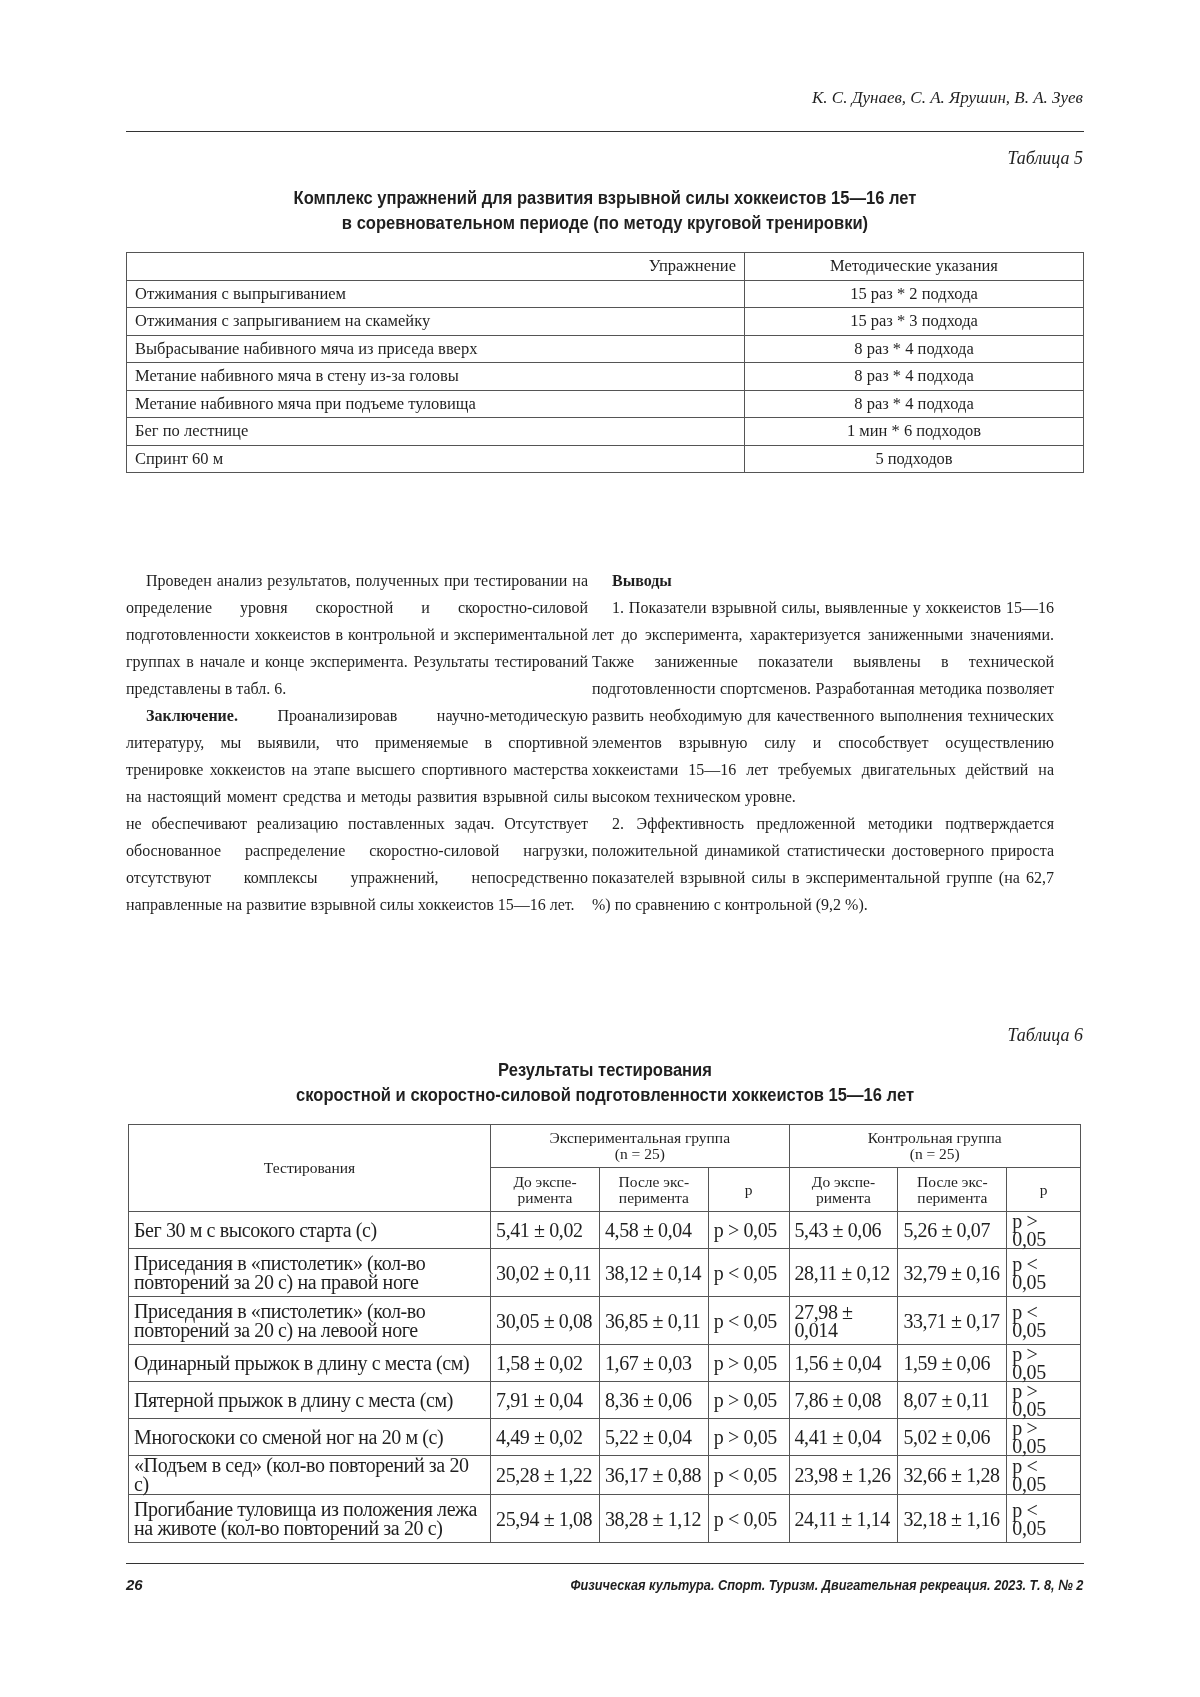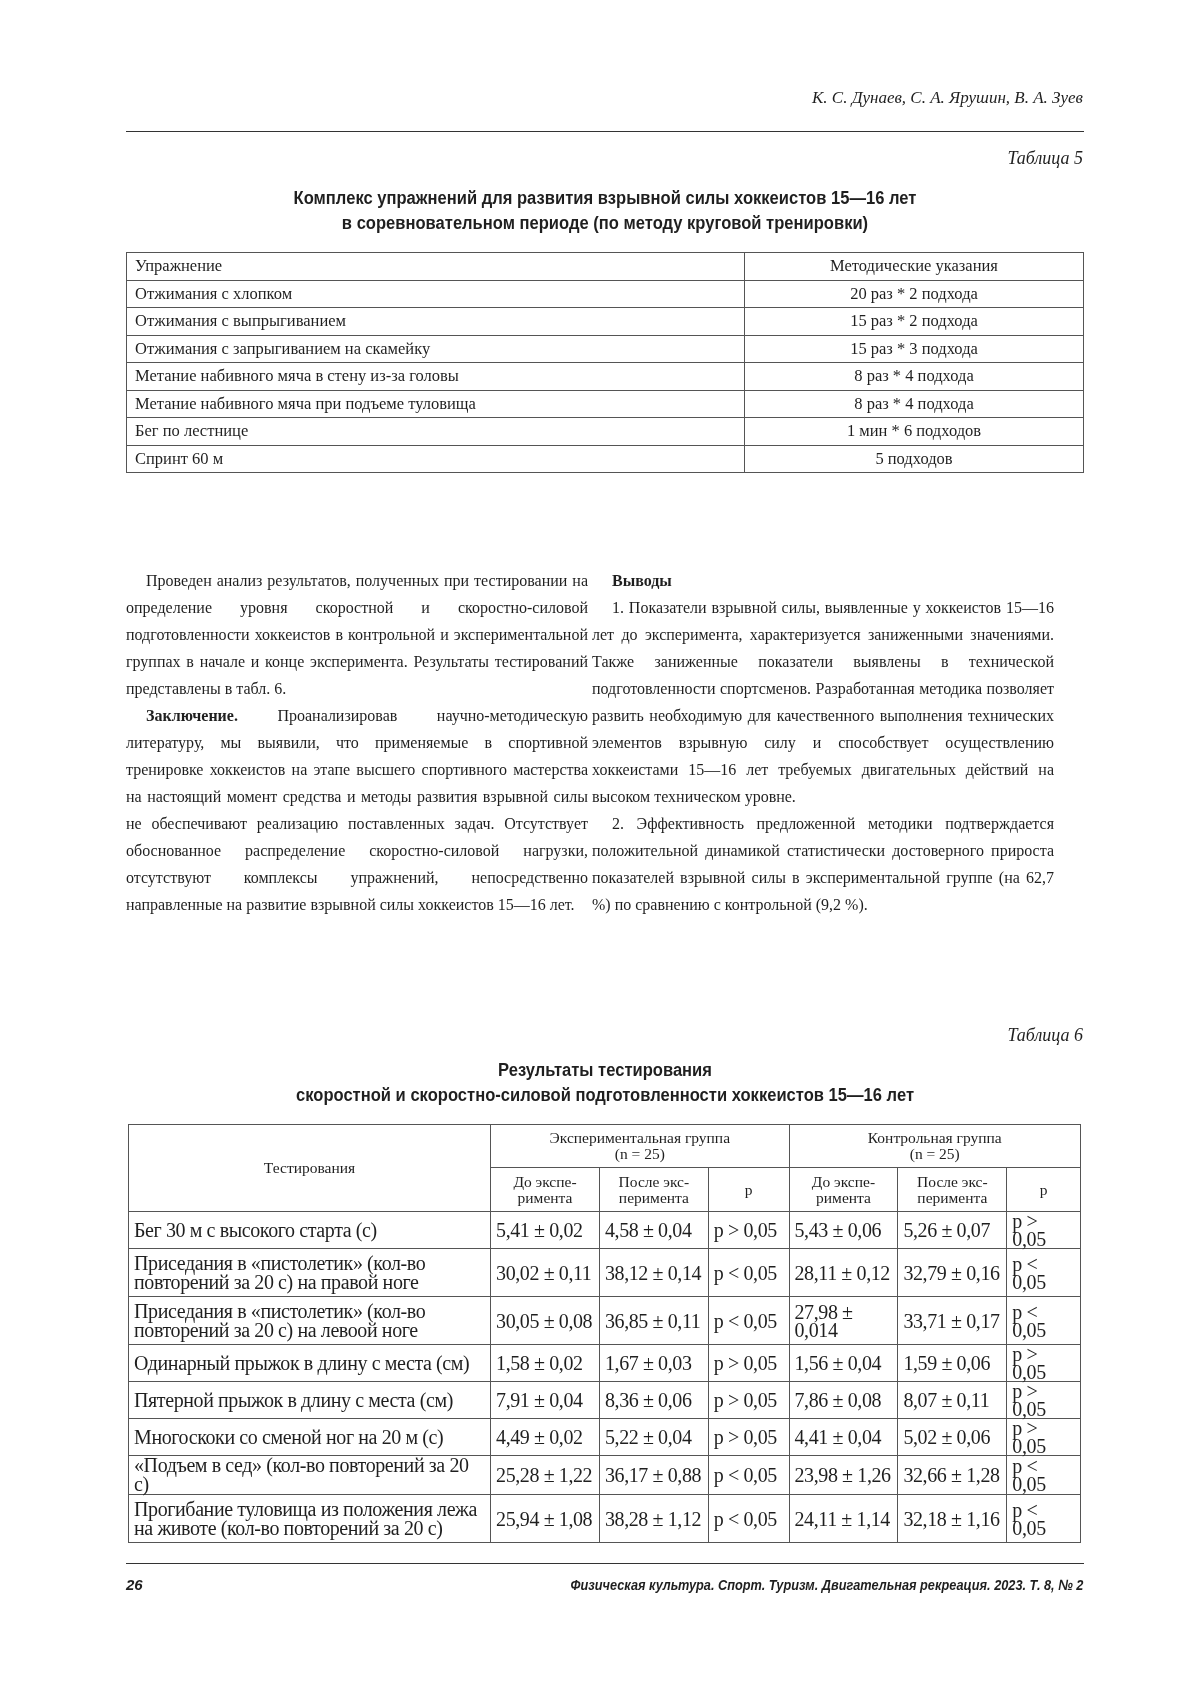--- a/index.html
+++ b/index.html
@@ -37,36 +37,36 @@
 
 <div class="abs tablabel" style="top:148px;">Таблица 5</div>
 <div class="abs ttitle" style="top:186px;">
   <div>Комплекс упражнений для развития взрывной силы хоккеистов 15—16 лет</div>
   <div>в соревновательном периоде (по методу круговой тренировки)</div>
 </div>
 
 <table id="t5">
   <thead>
     <tr>
-      <th class="c1" style="text-align:left">Упражнение</th>
+      <th class="c1" style="text-align:right">Упражнение</th>
       <th class="c2">Методические указания</th>
     </tr>
   </thead>
   <tbody id="t5body">
       <tr>
-        <td class="c1">Отжимания с хлопком</td>
-        <td class="c2">20 раз * 2 подхода</td>
-      </tr>
-      <tr>
         <td class="c1">Отжимания с выпрыгиванием</td>
         <td class="c2">15 раз * 2 подхода</td>
       </tr>
       <tr>
         <td class="c1">Отжимания с запрыгиванием на скамейку</td>
         <td class="c2">15 раз * 3 подхода</td>
+      </tr>
+      <tr>
+        <td class="c1">Выбрасывание набивного мяча из приседа вверх</td>
+        <td class="c2">8 раз * 4 подхода</td>
       </tr>
       <tr>
         <td class="c1">Метание набивного мяча в стену из-за головы</td>
         <td class="c2">8 раз * 4 подхода</td>
       </tr>
       <tr>
         <td class="c1">Метание набивного мяча при подъеме туловища</td>
         <td class="c2">8 раз * 4 подхода</td>
       </tr>
       <tr>

